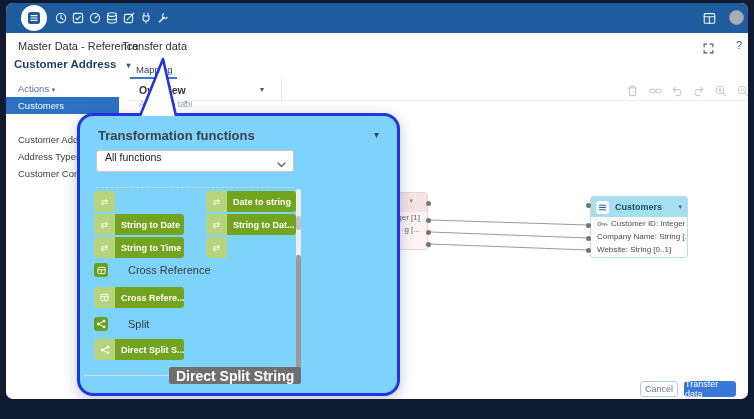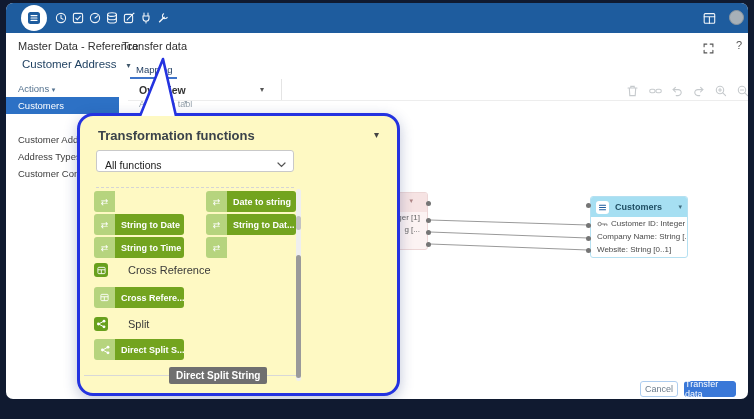--- a/index.html
+++ b/index.html
@@ -12,21 +12,21 @@
   .logo{position:absolute;left:15px;top:2px;width:26px;height:26px;background:#fff;border-radius:50%;display:flex;align-items:center;justify-content:center}
   .tico{position:absolute;top:9px;width:12px;height:12px;color:rgba(255,255,255,.93)}
   .tico svg{display:block}
   .avatar{position:absolute;left:723px;top:7px;width:15px;height:15px;border-radius:50%;background:#a7b0b8;border:1px solid #8d979f;color:#5d6a74;font-size:6px;display:flex;align-items:center;justify-content:center}
 
   
   .crumb{position:absolute;top:37px;font-size:11px;color:#303030;white-space:nowrap}
   .hico{position:absolute;color:#555}
 
   
-  .entity{position:absolute;left:16px;top:55px;font-size:11.5px;font-weight:normal;color:#1c3e5f;white-space:nowrap}
+  .entity{position:absolute;left:8px;top:55px;font-size:11.5px;font-weight:bold;color:#1c3e5f;white-space:nowrap}
   .entity .car{font-size:8px;color:#40576b;margin-left:10px}
   .actions{position:absolute;left:12px;top:80px;font-size:9.5px;color:#53718e;white-space:nowrap}
   .sitem{position:absolute;left:0;width:113px;height:17px;font-size:9.5px;color:#3c3c3c;line-height:17px;padding-left:12px;white-space:nowrap;overflow:hidden}
   .sitem.sel{background:#2d71c5;color:#fff}
 
   
   .maptab{position:absolute;left:130px;top:61px;font-size:9.5px;color:#1d3a5f}
   .mapline{position:absolute;left:124px;top:74px;width:47px;height:2px;background:#3f74c9}
   .ovw{position:absolute;left:133px;top:81px;font-size:10.5px;font-weight:bold;color:#333}
   .ovwcar{position:absolute;left:254px;top:82px;font-size:8px;color:#555}
@@ -45,35 +45,35 @@
   .prow{height:12px;font-size:8px;color:#666;text-align:right;padding-right:7px;line-height:12px;white-space:nowrap;overflow:hidden}
   .cnode{left:584px;top:193px;width:98px;height:62px;background:#fff;border:1px solid #b5e0f1}
   .cnode .hd{height:20px;background:#a6dff2;display:flex;align-items:center;position:relative}
   .cnode .hd .mini{width:13px;height:13px;background:#fff;border-radius:3px;margin-left:5px;display:flex;align-items:center;justify-content:center}
   .cnode .hd .tt{font-size:9px;font-weight:bold;color:#1f4e63;margin-left:6px}
   .cnode .hd .car{position:absolute;right:5px;top:6px;font-size:7px;color:#3f6b7d}
   .crow{height:13px;font-size:8px;color:#4a4a4a;display:flex;align-items:center;padding-left:6px;white-space:nowrap;overflow:hidden}
   .dot{position:absolute;width:5px;height:5px;border-radius:50%;background:#757575;z-index:3}
 
   
-  .popup{position:absolute;left:71px;top:110px;width:323px;height:283px;background:#fef9c3;border:3px solid #2433e0;border-radius:16px;z-index:20;box-shadow:0 4px 14px rgba(30,50,120,.28)}
+  .popup{position:absolute;left:71px;top:110px;width:323px;height:283px;background:#7dd3fc;border:3px solid #2433e0;border-radius:16px;z-index:20;box-shadow:0 4px 14px rgba(30,50,120,.28)}
   .wedge{position:absolute;left:130px;top:50px;z-index:21}
   .ptitle{position:absolute;left:18px;top:12px;font-size:13px;font-weight:bold;color:#3a424a}
   .pcar{position:absolute;right:18px;top:13px;font-size:10px;color:#444}
-  .psel{position:absolute;left:16px;top:34px;width:198px;height:22px;border:1px solid #c9c9c9;border-radius:3px;font-size:10.5px;color:#222;display:flex;align-items:flex-end;padding-left:8px;background:#fff}
+  .psel{position:absolute;left:16px;top:34px;width:198px;height:22px;border:1px solid #c9c9c9;border-radius:3px;font-size:10.5px;color:#222;display:flex;align-items:flex-start;padding-left:8px;background:#fff}
   .psel .chev{position:absolute;right:7px;top:7px}
   .dash{position:absolute;left:16px;top:71px;width:198px;border-top:1px dashed #d5d5d5}
   .fnbtn{position:absolute;display:flex;height:21px;width:90px;border-radius:3px;overflow:hidden}
   .fnbtn .ic{width:21px;background:#b6d47e;color:#fff;display:flex;align-items:center;justify-content:center;font-size:9px;flex:none}
   .fnbtn .lb{flex:1;background:#73a41f;color:#fff;font-size:9px;font-weight:bold;display:flex;align-items:center;padding-left:6px;white-space:nowrap;overflow:hidden}
   .sect{position:absolute;display:flex;align-items:center}
   .sect .sic{width:14px;height:14px;background:#68a01d;border-radius:3px;display:flex;align-items:center;justify-content:center;flex:none}
   .sect .slb{font-size:11px;color:#3a3a3a;margin-left:20px;white-space:nowrap}
   .pbline{position:absolute;left:4px;top:259px;width:212px;height:1px;background:#d8d8d8}
-  .ttip{position:absolute;left:89px;top:251px;height:17px;background:#6f6f6f;border-radius:2px;color:#fff;font-size:10px;font-weight:bold;display:flex;align-items:center;padding:0 7px;white-space:nowrap;z-index:5}
+  .ttip{position:absolute;left:89px;top:251px;height:17px;background:#6f6f6f;border-radius:2px;color:#fff;font-size:14px;font-weight:bold;display:flex;align-items:center;padding:0 7px;white-space:nowrap;z-index:5}
   .sbtrack{position:absolute;left:216px;top:73px;width:5px;height:192px;background:#efefef;border-radius:3px}
   .sbgrip{position:absolute;left:216px;top:100px;width:5px;height:14px;background:#c2c2c2;border-radius:3px}
   .sbthumb{position:absolute;left:216px;top:139px;width:5px;height:123px;background:#9a9a9a;border-radius:3px}
   .dragbtn{left:290px;top:286px;z-index:22;opacity:.88;box-shadow:0 2px 5px rgba(0,0,0,.2)}
   .dragbtn .ic{background:#cfe3a5}
 
   
   .btn{position:absolute;top:378px;height:16px;border-radius:3px;font-size:9px;display:flex;align-items:center;justify-content:center}
   .btn.cancel{left:634px;width:38px;background:#fff;border:1px solid #aecdef;color:#6b7c8d}
   .btn.submit{left:678px;width:52px;background:#3a78d8;color:#fff;border:1px solid #3a78d8}

